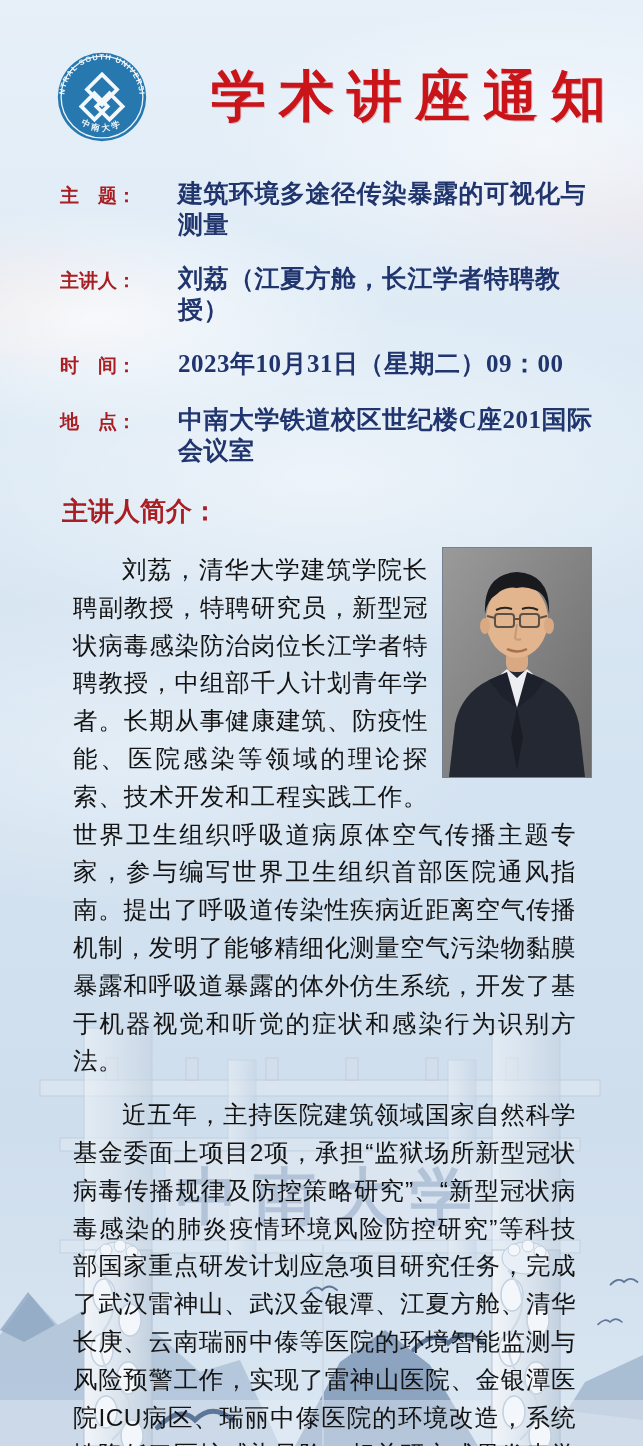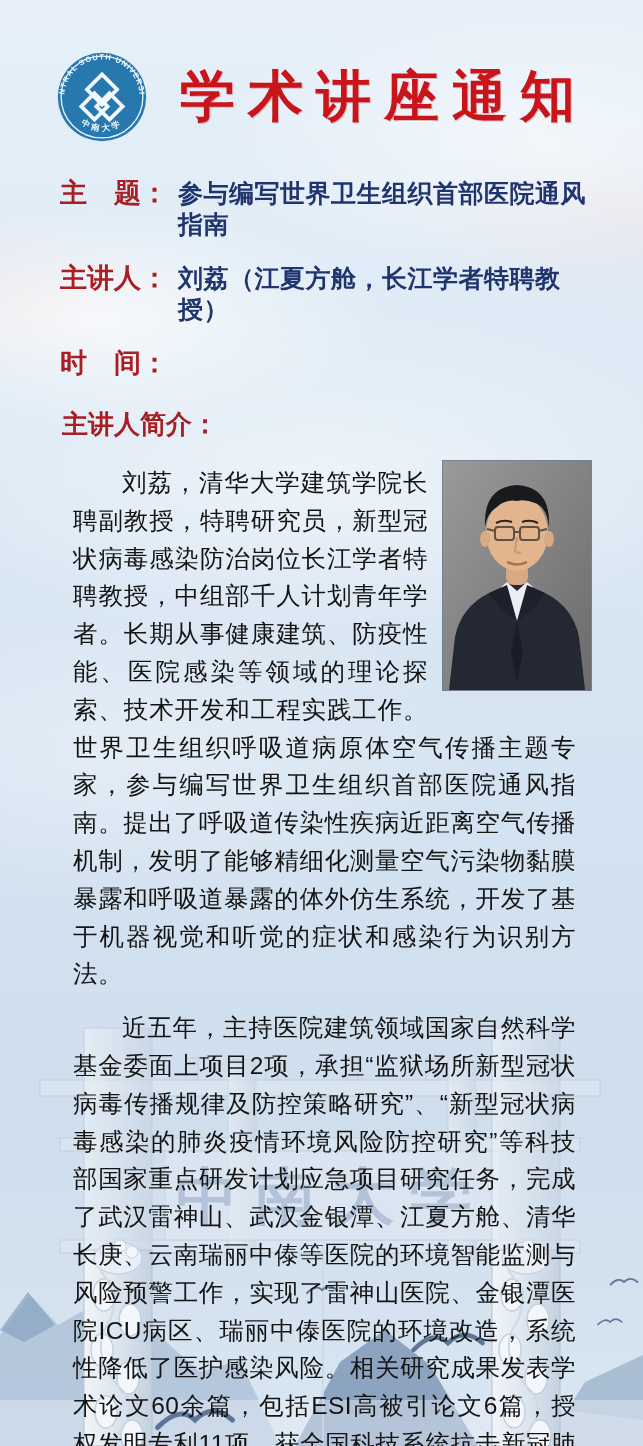--- a/index.html
+++ b/index.html
@@ -21,34 +21,34 @@
       radial-gradient(620px 240px at 50% 33%, rgba(255,255,255,.50), transparent 72%),
       radial-gradient(500px 220px at 20% 52%, rgba(255,255,255,.35), transparent 72%),
       linear-gradient(180deg,#e7f0f9 0%,#ddeaf5 25%,#d4e3f1 55%,#cfdeed 78%,#d9e6f2 100%);
   }
   .scene{position:absolute;left:0;bottom:0;z-index:1;}
   .content{position:relative;z-index:2;}
 
   .hdr{display:flex;align-items:center;margin:50px 18px 0 55px;}
   .logo{width:94px;height:94px;flex:0 0 auto;}
   .title{
-    flex:1;text-align:center;
+    flex:1;text-align:right;
     font-family:"DejaVu Serif", serif;
     font-weight:bold;
     font-size:55px;letter-spacing:13px;
     color:#c9141a;
     text-shadow:1px 1px 0 rgba(150,20,20,.25);
     padding-right:6px;
   }
 
   .details{margin:34px 40px 0 60px;}
   .drow{display:flex;align-items:baseline;line-height:31px;margin-bottom:23px;}
   .dlabel{
     flex:0 0 118px;
-    font-size:27px;font-weight:bold;color:#a81e23;
+    font-size:19px;font-weight:bold;color:#a81e23;
     font-family:"Liberation Serif", serif;
   }
   .dvalue{
     font-size:25px;font-weight:bold;color:#20356e;
     font-family:"Liberation Serif", serif;
     letter-spacing:.5px;
   }
 
   .bio-heading{
     margin:28px 0 8px 62px;
@@ -185,28 +185,33 @@
           <path d="M42,46 L56,60 L42,74 L28,60 Z"></path>
           <path d="M58,46 L72,60 L58,74 L44,60 Z"></path>
         </g>
       </svg>
       <div class="title">学术讲座通知</div>
     </div>
 
     <div class="details">
       <div class="drow">
         <span class="dlabel">主　题：</span>
-        <span class="dvalue">参与编写世界卫生组织首部医院通风指南</span>
+        <span class="dvalue">建筑环境多途径传染暴露的可视化与测量</span>
       </div>
       <div class="drow">
         <span class="dlabel">主讲人：</span>
         <span class="dvalue">刘荔（江夏方舱，长江学者特聘教授）</span>
       </div>
       <div class="drow">
         <span class="dlabel">时　间：</span>
+        <span class="dvalue">2023年10月31日（星期二）09：00</span>
+      </div>
+      <div class="drow">
+        <span class="dlabel">地　点：</span>
+        <span class="dvalue">中南大学铁道校区世纪楼C座201国际会议室</span>
       </div>
     </div>
 
     <div class="bio-heading">主讲人简介：</div>
 
     <div class="bio">
       <div class="portrait">
         <svg width="148" height="229" viewBox="0 0 148 229">
           <defs>
             <linearGradient id="photoBg" x1="0" y1="0" x2="1" y2="1">

